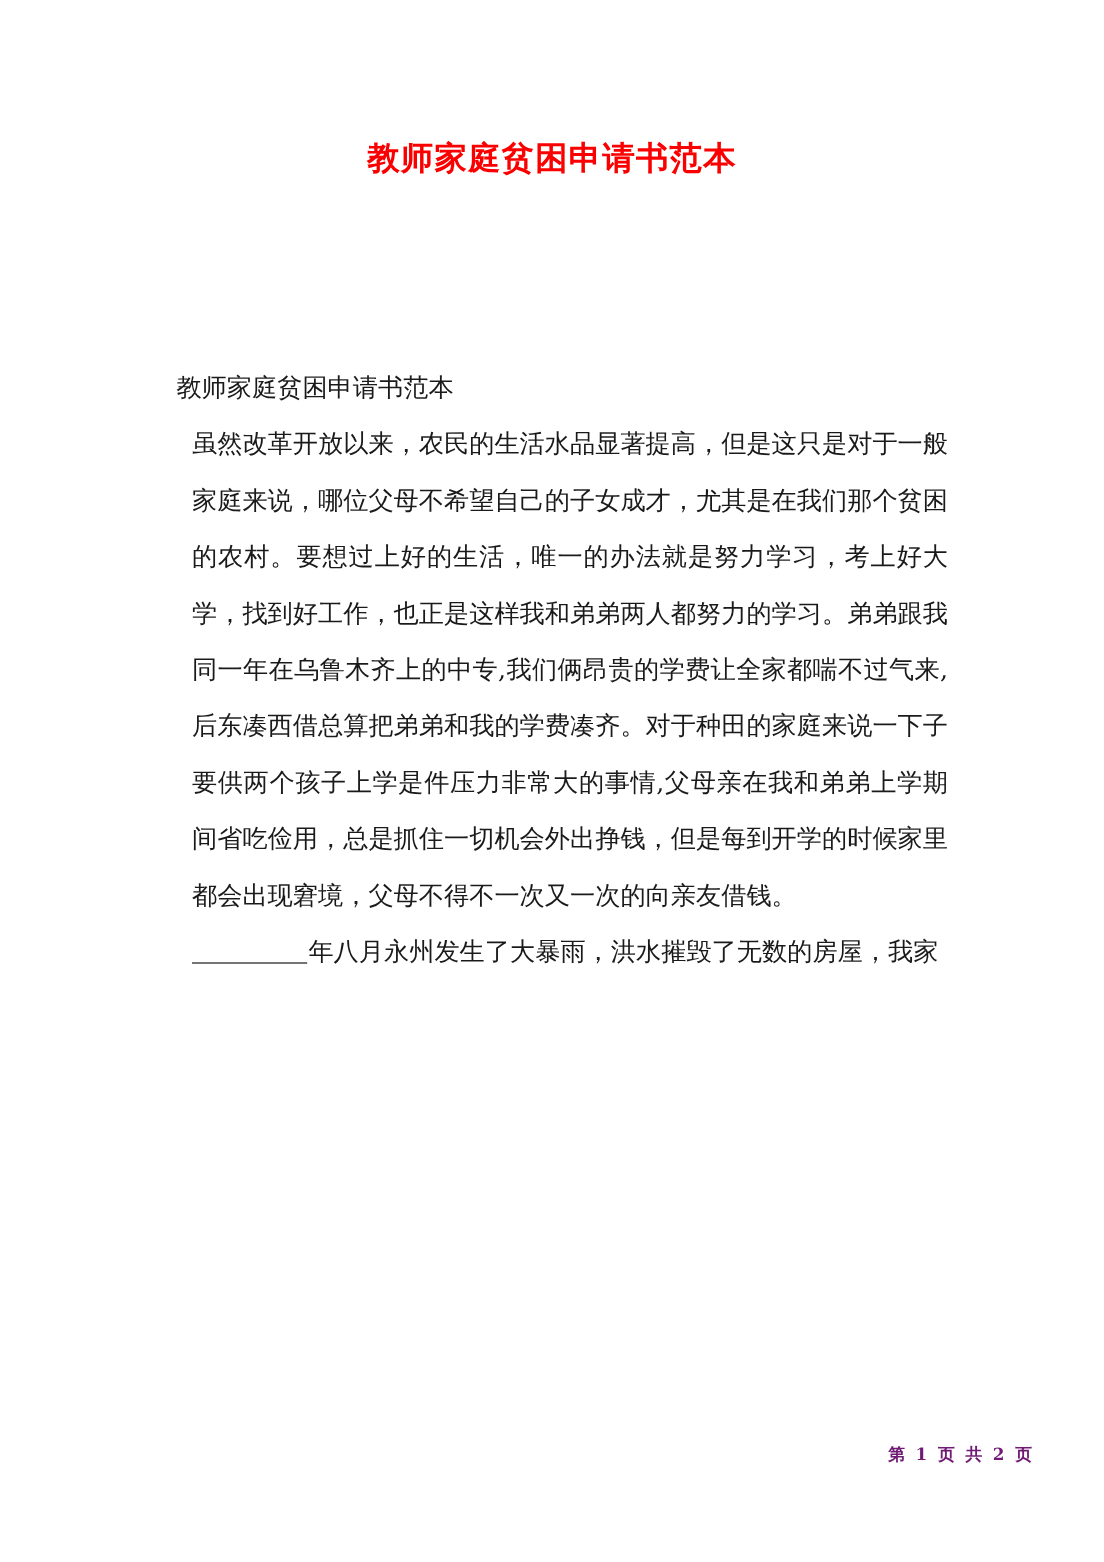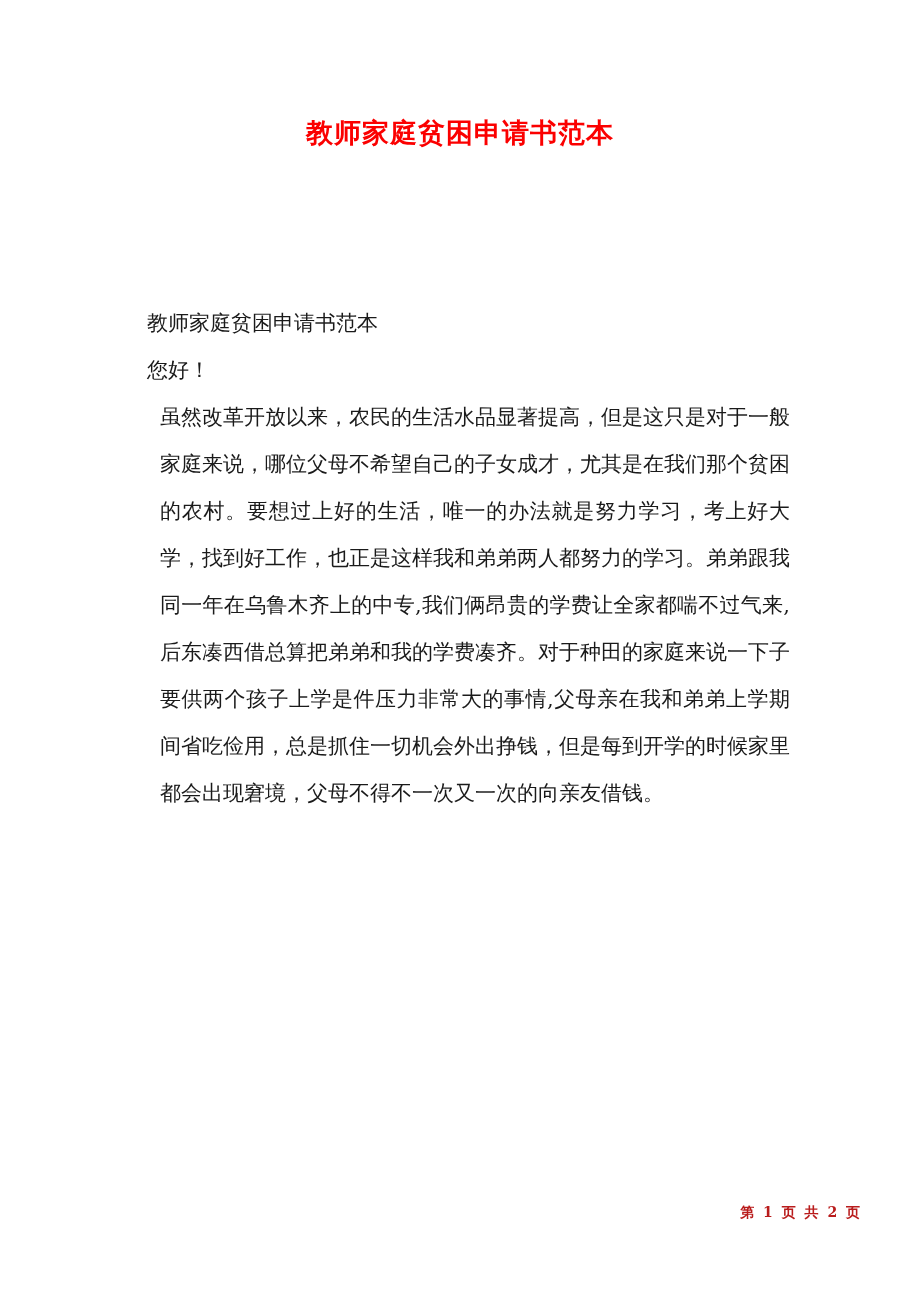--- a/index.html
+++ b/index.html
@@ -80,41 +80,43 @@
   
   .page-footer {
     position: absolute;
     top: 1204px;
     left: 0;
     width: 916px;
     text-align: right;
     padding-right: 54px;
     box-sizing: border-box;
     font-size: 14px;
-    color: #b91c1c;
+    color: #701a75;
     letter-spacing: 2px;
     font-family: "DejaVu Serif", "Liberation Serif", serif;
     font-weight: bold;
   }
 </style>
 </head>
 <body>
 
 <div class="page">
 
   <div class="doc-title">教师家庭贫困申请书范本</div>
 
   <div class="body-block">
 
     <p class="para short lead">教师家庭贫困申请书范本</p>
 
 
-    <p class="para short lead">您好！</p>
 
 
     <p class="para lead-wide">虽然改革开放以来，农民的生活水品显著提高，但是这只是对于一般家庭来说，哪位父母不希望自己的子女成才，尤其是在我们那个贫困的农村。要想过上好的生活，唯一的办法就是努力学习，考上好大学，找到好工作，也正是这样我和弟弟两人都努力的学习。弟弟跟我同一年在乌鲁木齐上的中专,我们俩昂贵的学费让全家都喘不过气来,后东凑西借总算把弟弟和我的学费凑齐。对于种田的家庭来说一下子要供两个孩子上学是件压力非常大的事情,父母亲在我和弟弟上学期间省吃俭用，总是抓住一切机会外出挣钱，但是每到开学的时候家里都会出现窘境，父母不得不一次又一次的向亲友借钱。</p>
 
+    <p class="para lead-wide">
+      <span class="blank-underline"></span><span>年八月永州发生了大暴雨，洪水摧毁了无数的房屋，我家</span>
+    </p>
 
   </div>
 
   <div class="page-footer">第 1 页 共 2 页</div>
 
 </div>
 
 </body></html>

